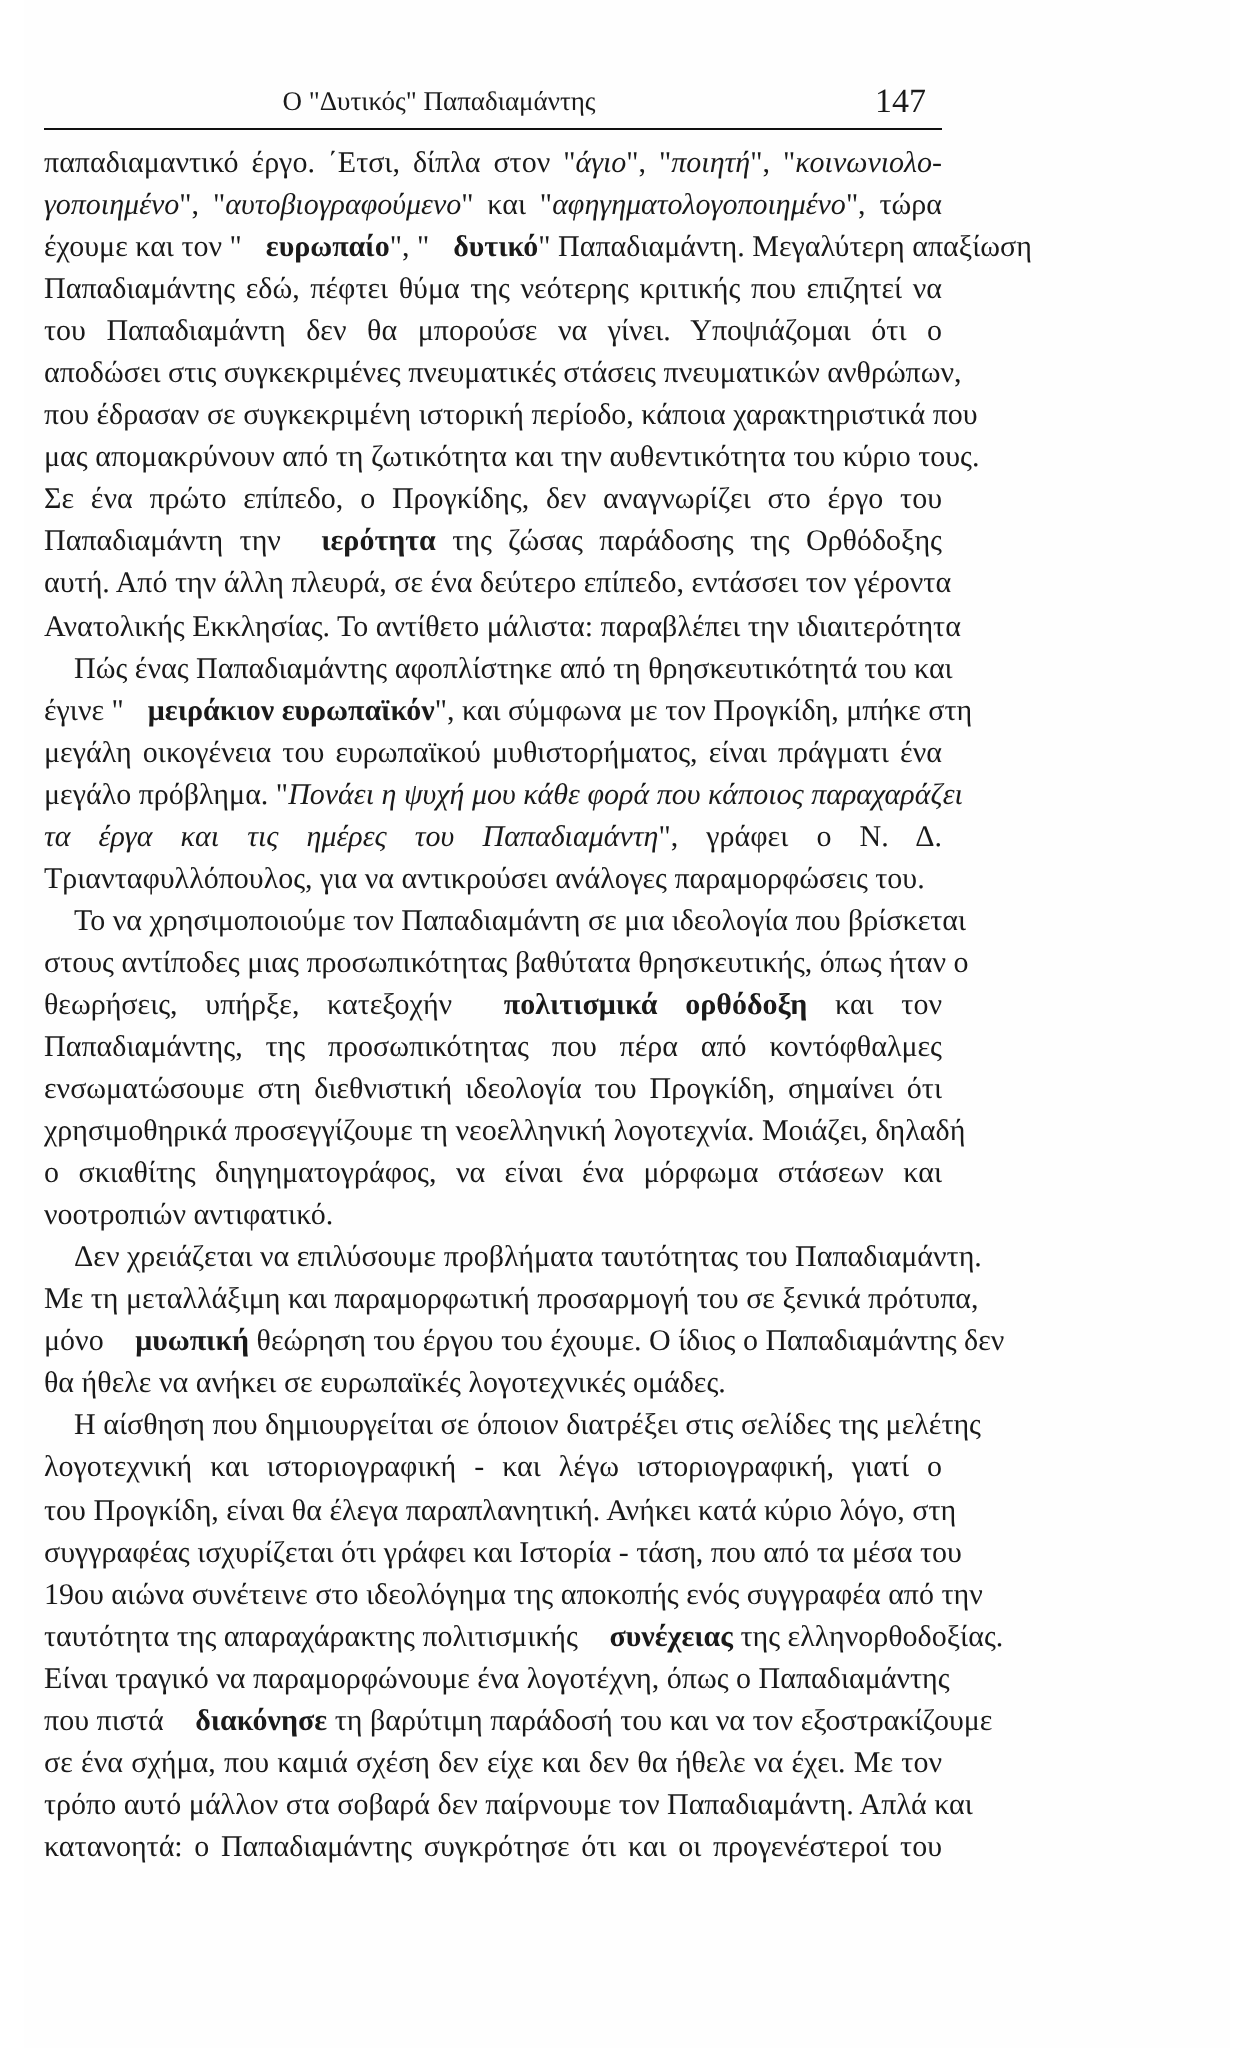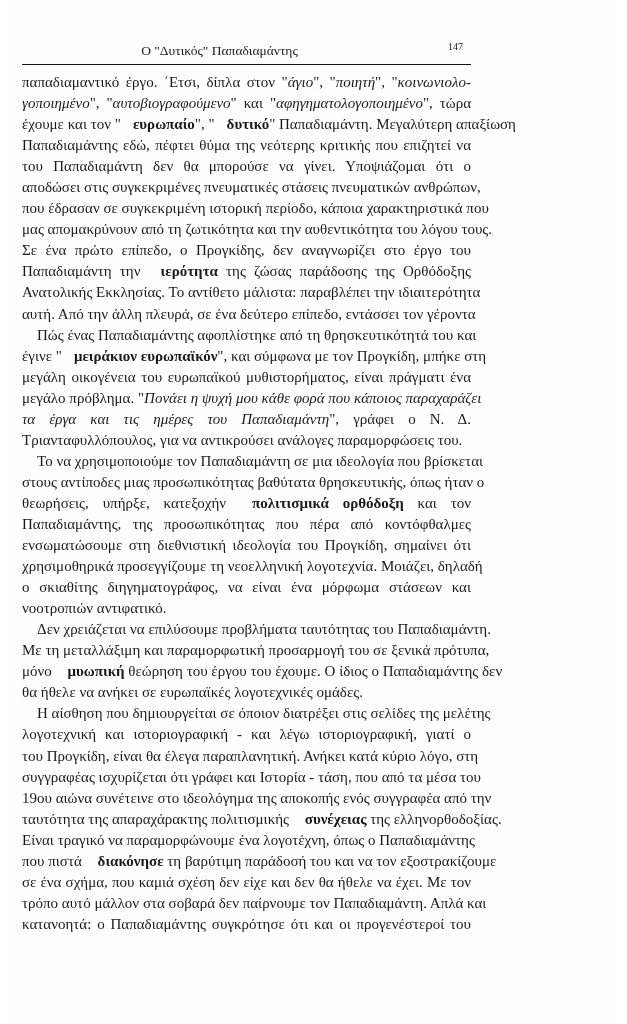--- a/index.html
+++ b/index.html
@@ -36,21 +36,21 @@
       left: 0;
       width: 395px;
       top: 1px;
       text-align: center;
       font-size: 13.5px;
     }
     .page-number {
       position: absolute;
       right: 8px;
       top: -1px;
-      font-size: 10px;
+      font-size: 17px;
     }
     .body-text {
       position: absolute;
       left: 10px;
       top: 72px;
       width: 449px;
       font-size: 15px;
       line-height: 21.05px;
       text-align: justify;
     }
@@ -81,25 +81,25 @@
 
   <div class="body-text" id="body-text">
       <div class="para">
         <span class="line"><span>παπαδιαμαντικό έργο. ΄Ετσι, δίπλα στον "</span><i>άγιο</i><span>", "</span><i>ποιητή</i><span>", "</span><i>κοινωνιολο-</i></span>
         <span class="line"><i>γοποιημένο</i><span>", "</span><i>αυτοβιογραφούμενο</i><span>" και "</span><i>αφηγηματολογοποιημένο</i><span>", τώρα</span></span>
         <span class="line"><span>έχουμε και τον "</span><b>ευρωπαίο</b><span>", "</span><b>δυτικό</b><span>" Παπαδιαμάντη. Μεγαλύτερη απαξίωση</span></span>
         <span class="line"><span>Παπαδιαμάντης εδώ, πέφτει θύμα της νεότερης κριτικής που επιζητεί να</span></span>
         <span class="line"><span>του Παπαδιαμάντη δεν θα μπορούσε να γίνει. Υποψιάζομαι ότι ο</span></span>
         <span class="line"><span>αποδώσει στις συγκεκριμένες πνευματικές στάσεις πνευματικών ανθρώπων,</span></span>
         <span class="line"><span>που έδρασαν σε συγκεκριμένη ιστορική περίοδο, κάποια χαρακτηριστικά που</span></span>
-        <span class="line"><span>μας απομακρύνουν από τη ζωτικότητα και την αυθεντικότητα του λόγου τους.</span></span>
+        <span class="line"><span>μας απομακρύνουν από τη ζωτικότητα και την αυθεντικότητα του κύριο τους.</span></span>
         <span class="line"><span>Σε ένα πρώτο επίπεδο, ο Προγκίδης, δεν αναγνωρίζει στο έργο του</span></span>
         <span class="line"><span>Παπαδιαμάντη την </span><b>ιερότητα</b><span> της ζώσας παράδοσης της Ορθόδοξης</span></span>
+        <span class="line"><span>αυτή. Από την άλλη πλευρά, σε ένα δεύτερο επίπεδο, εντάσσει τον γέροντα</span></span>
         <span class="line"><span>Ανατολικής Εκκλησίας. Το αντίθετο μάλιστα: παραβλέπει την ιδιαιτερότητα</span></span>
-        <span class="line"><span>αυτή. Από την άλλη πλευρά, σε ένα δεύτερο επίπεδο, εντάσσει τον γέροντα</span></span>
       </div>
       <div class="para">
         <span class="line" style="padding-left: 15px;"><span>Πώς ένας Παπαδιαμάντης αφοπλίστηκε από τη θρησκευτικότητά του και</span></span>
         <span class="line"><span>έγινε "</span><b>μειράκιον ευρωπαϊκόν</b><span>", και σύμφωνα με τον Προγκίδη, μπήκε στη</span></span>
         <span class="line"><span>μεγάλη οικογένεια του ευρωπαϊκού μυθιστορήματος, είναι πράγματι ένα</span></span>
         <span class="line"><span>μεγάλο πρόβλημα. "</span><i>Πονάει η ψυχή μου κάθε φορά που κάποιος παραχαράζει</i></span>
         <span class="line"><i>τα έργα και τις ημέρες του Παπαδιαμάντη</i><span>", γράφει ο Ν. Δ.</span></span>
         <span class="line last"><span>Τριανταφυλλόπουλος, για να αντικρούσει ανάλογες παραμορφώσεις του.</span></span>
       </div>
       <div class="para">

